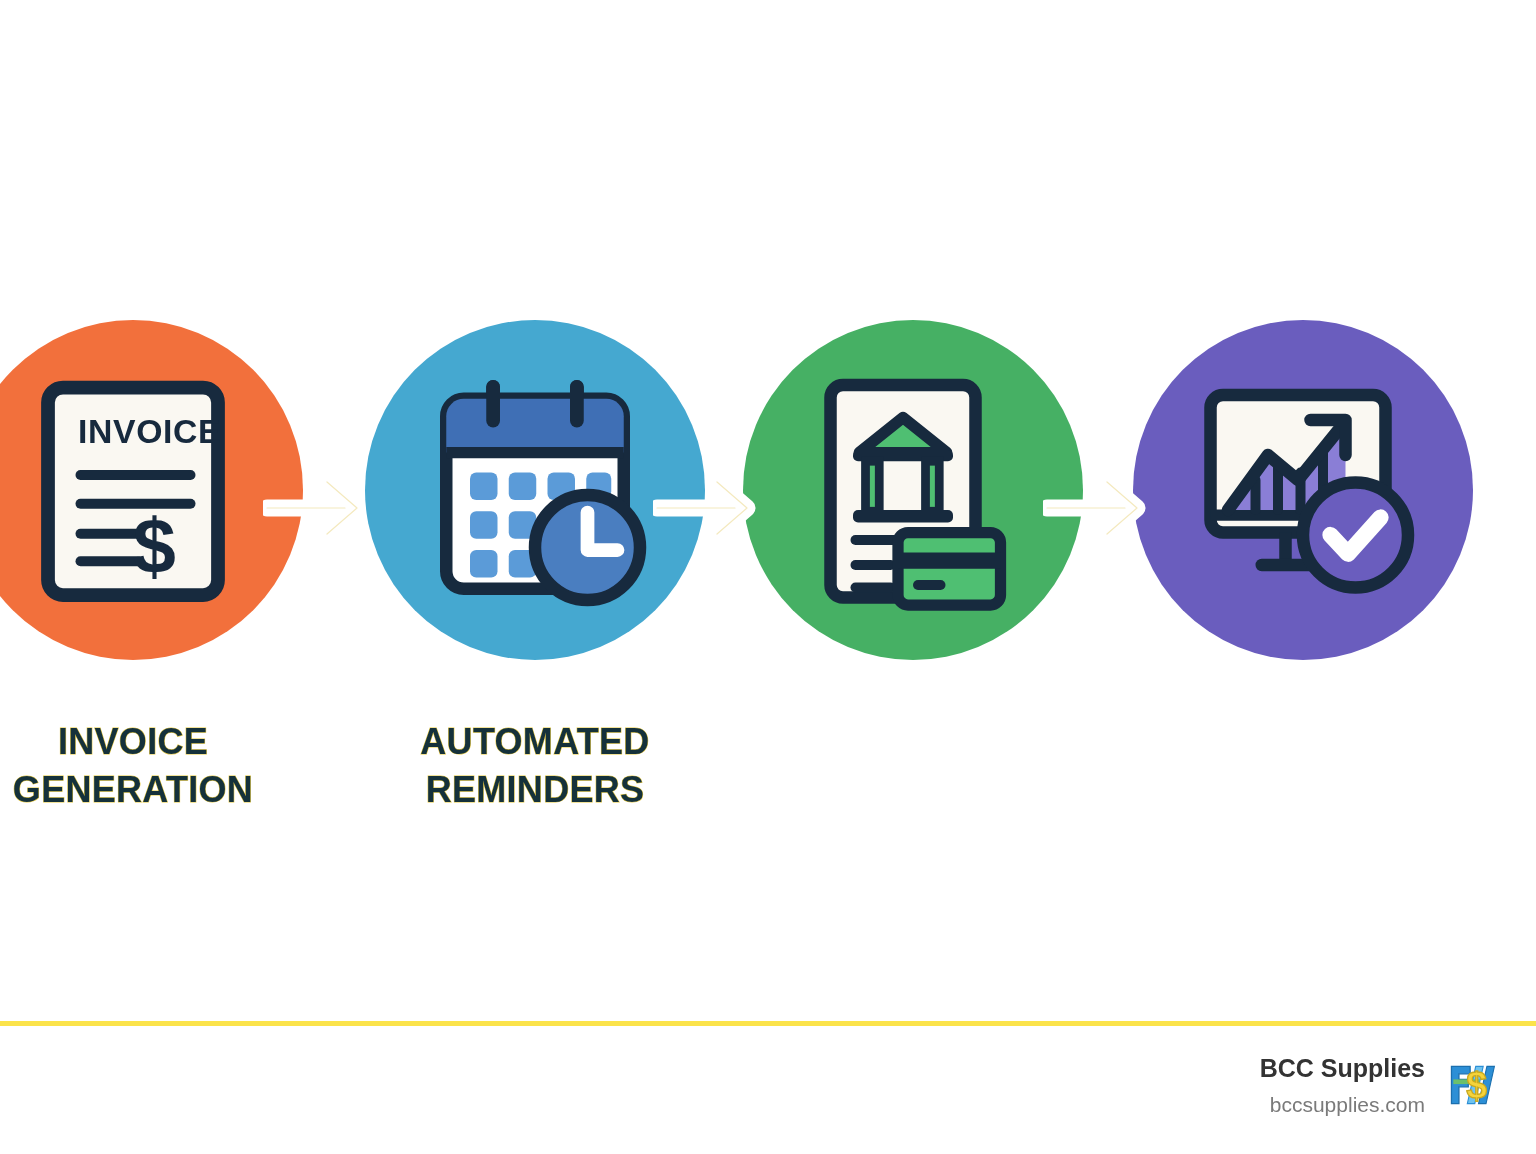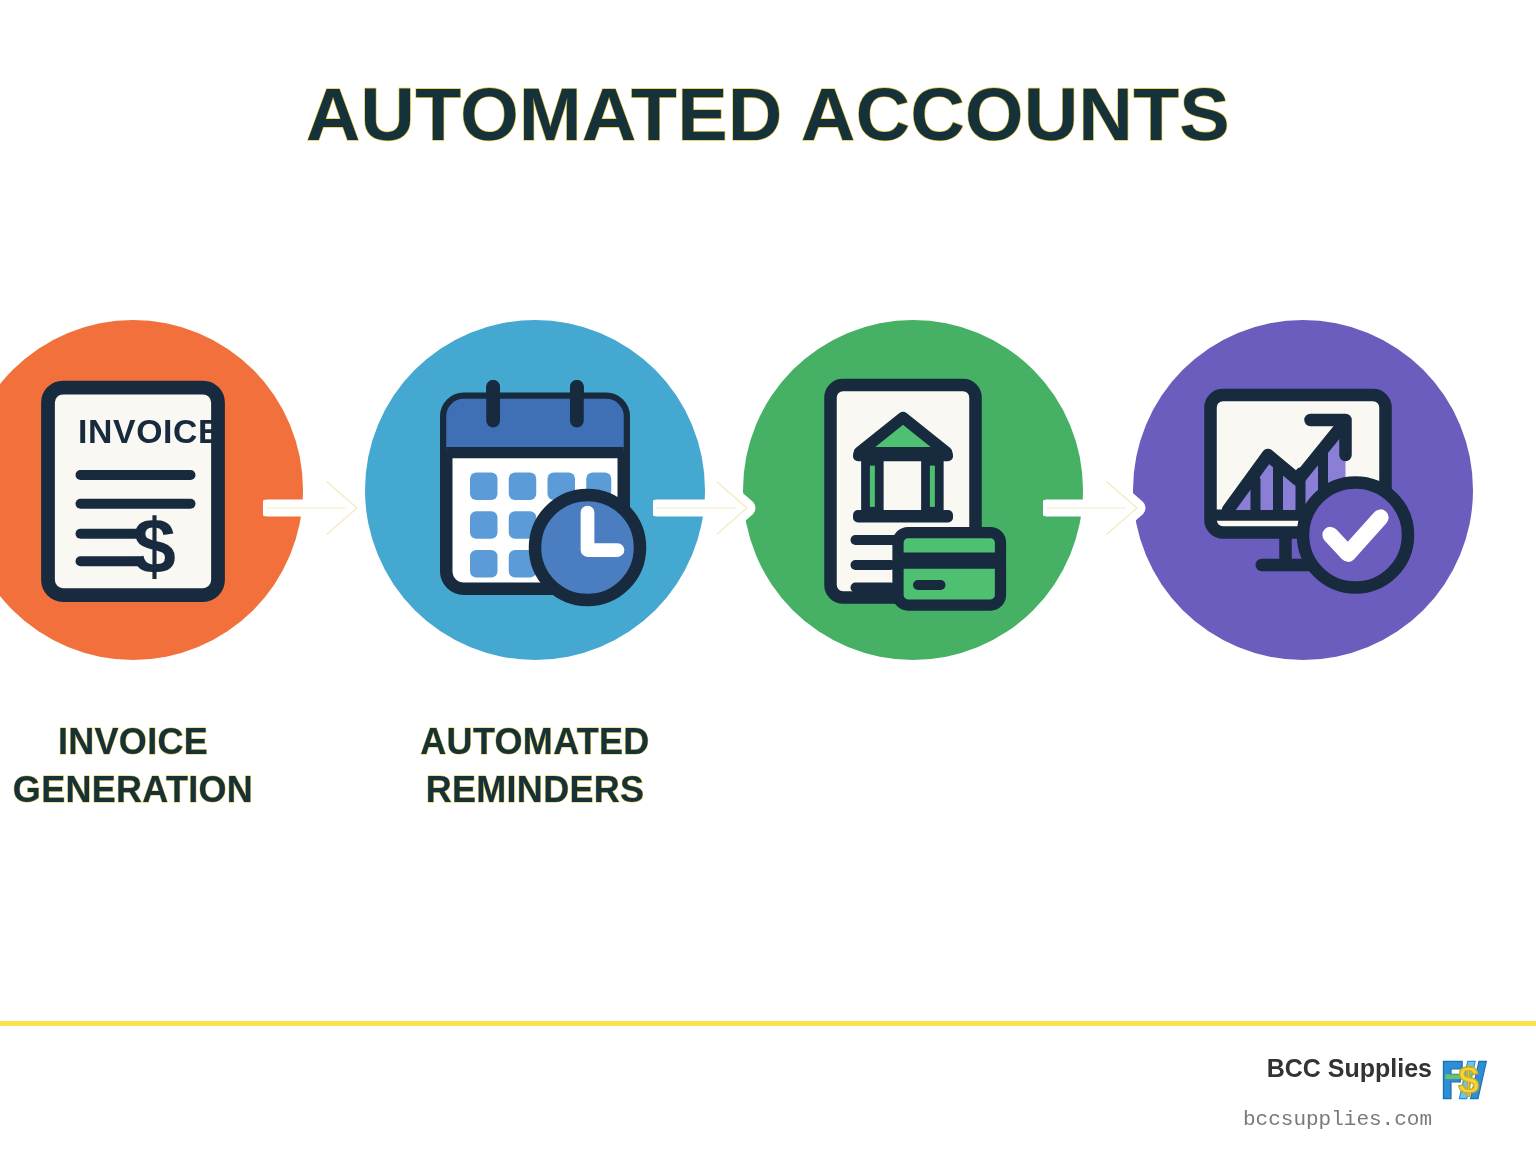--- a/index.html
+++ b/index.html
@@ -99,47 +99,46 @@
   .arrow svg { width:100%; height:100%; display:block; }
 
   
   .footer-rule {
     position:absolute;
     left:0; top:1021px;
     width:1536px; height:5px;
   }
   .footer {
     position:absolute;
-    right:44px; top:1052px;
+    right:36px; top:1052px;
     display:flex;
-    gap:4px;
+    align-items:center;
+    gap:19px;
   }
   .footer-text { text-align:right; }
   .brand-name {
     font-size:25px;
     font-weight:bold;
     color:#333333;
     line-height:1.3;
   }
   .brand-url {
     font-size:21px;
     color:#7a7a7a;
     line-height:1.4;
-    margin-top:20px;
-    font-family:Liberation Mono, monospace;
+    margin-top:5px;
   }
   .brand-logo { width:56px; height:56px; display:block; }
 </style>
 </head>
 <body>
 
 <div class="canvas">
 
   <div class="title-block">
-    <div class="title-line">AUTOMATED ACCOUNTS</div>
   </div>
 
   <div class="steps">
 
     <div class="step step-0">
       <div class="circle" style="background:#F2703C"></div>
       <div class="icon-wrap">
         <svg viewBox="0 0 200 200">
           <rect x="32" y="18" width="136" height="166" rx="12" fill="#FAF8F2" stroke="#172A3E" stroke-width="11"></rect>
           <text x="56" y="62" font-family="Liberation Sans, sans-serif" font-size="27" font-weight="bold" fill="#172A3E" letter-spacing="0.5">INVOICE</text>

